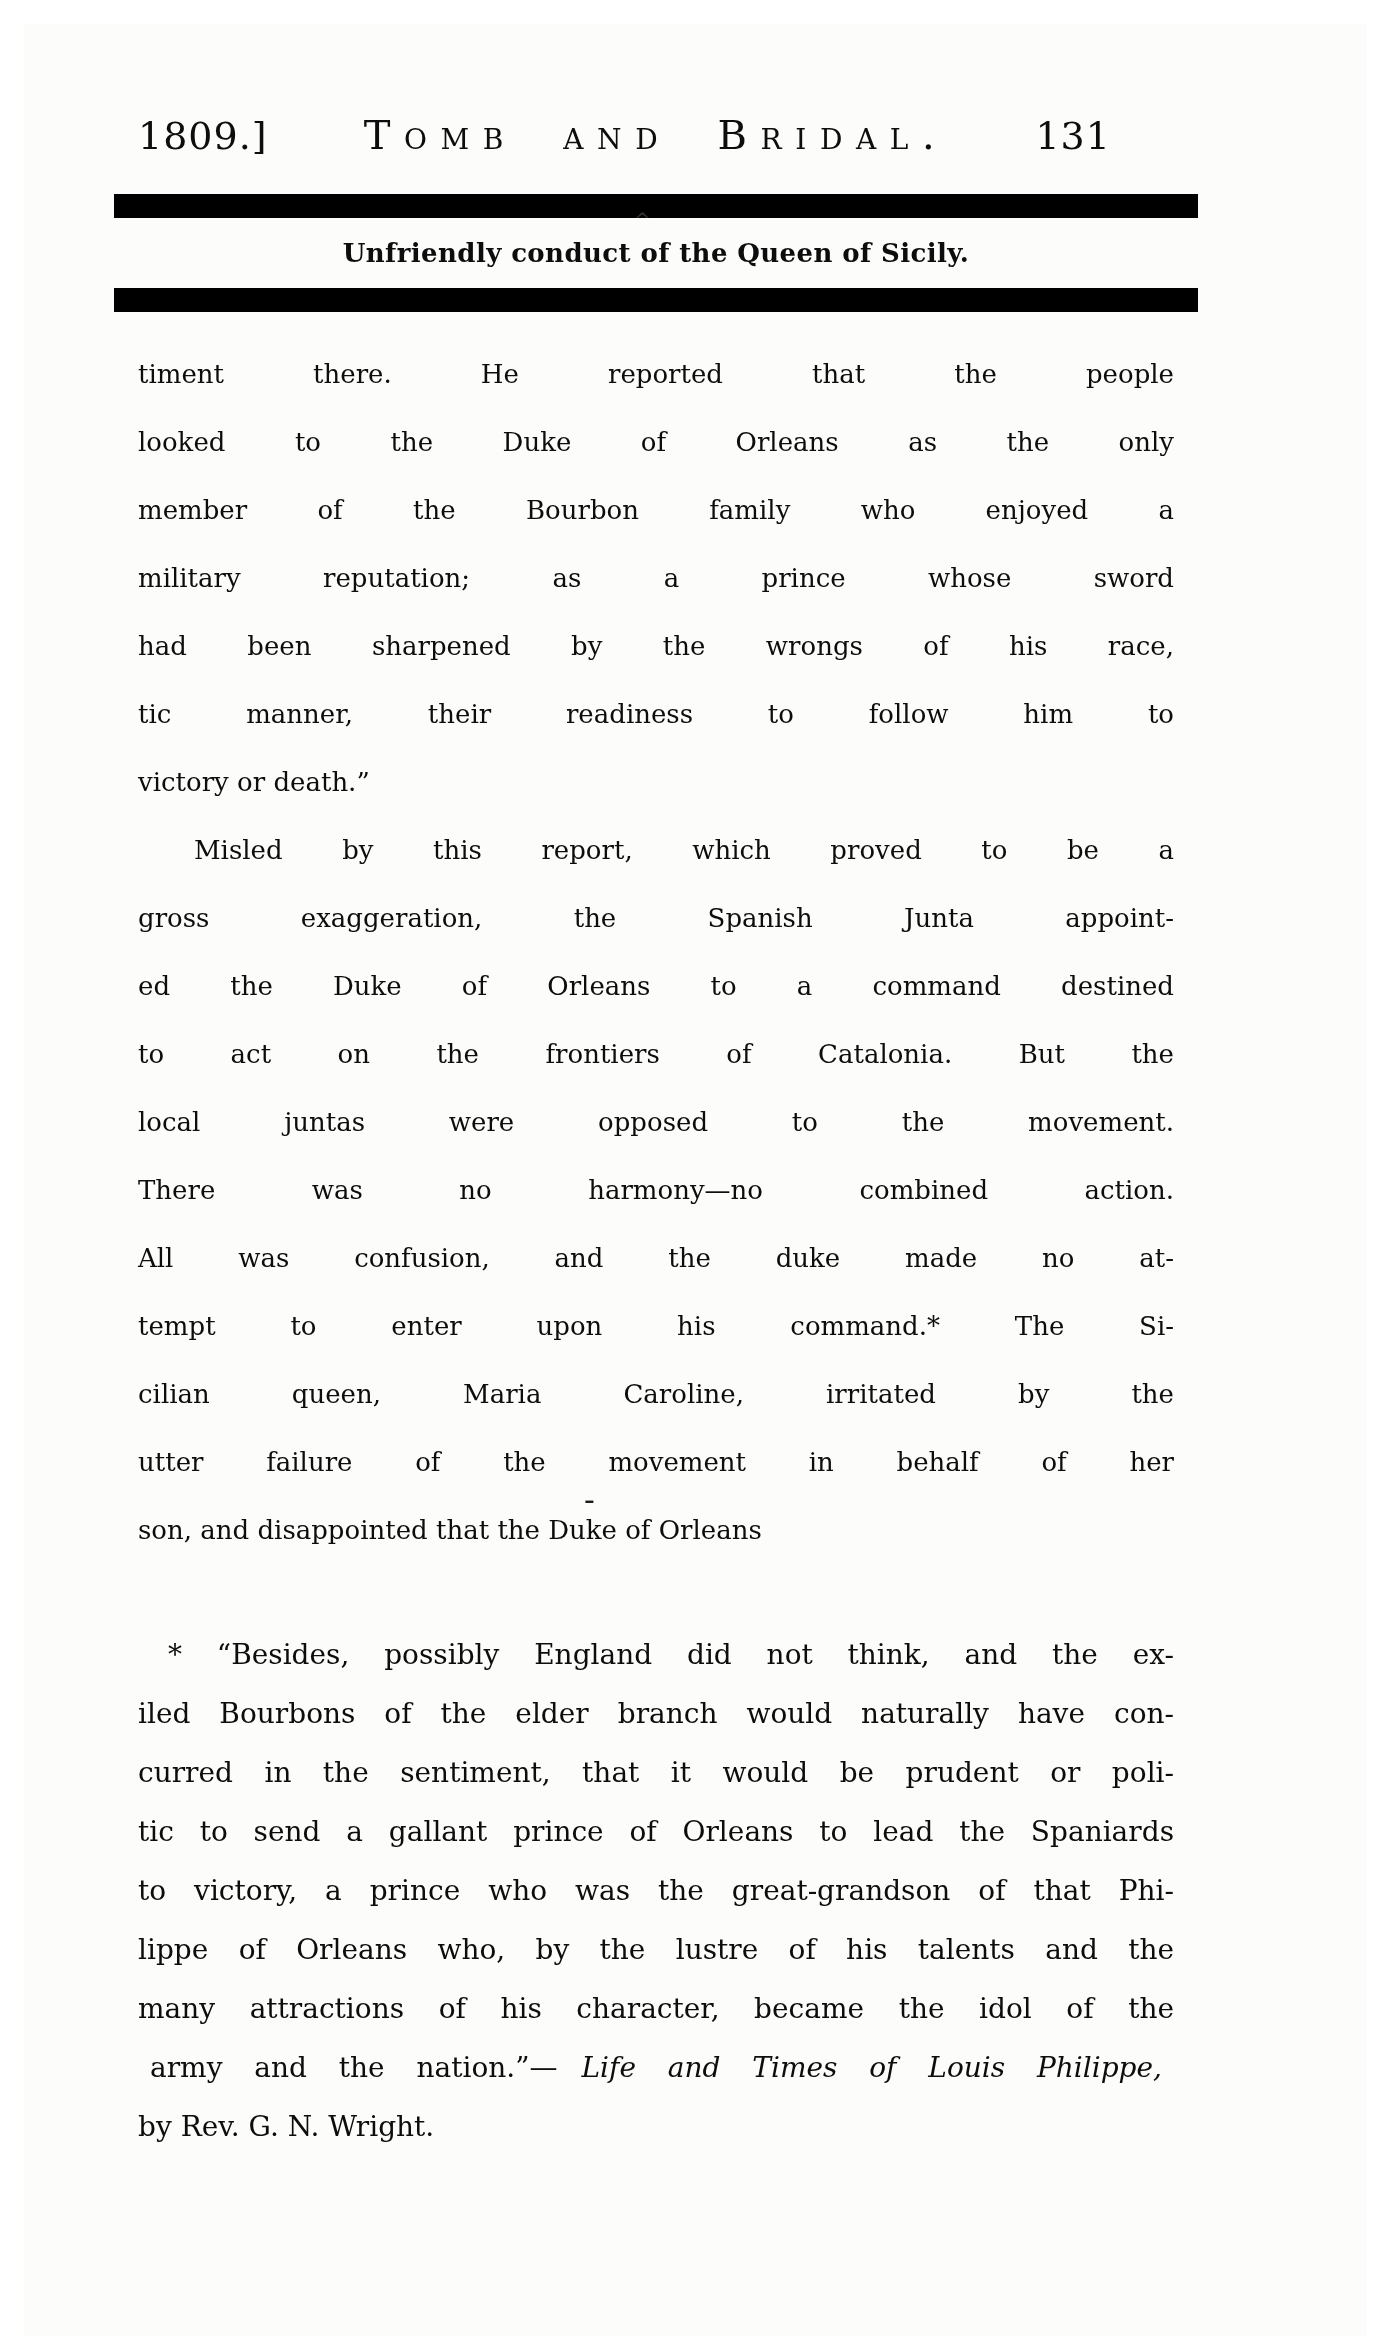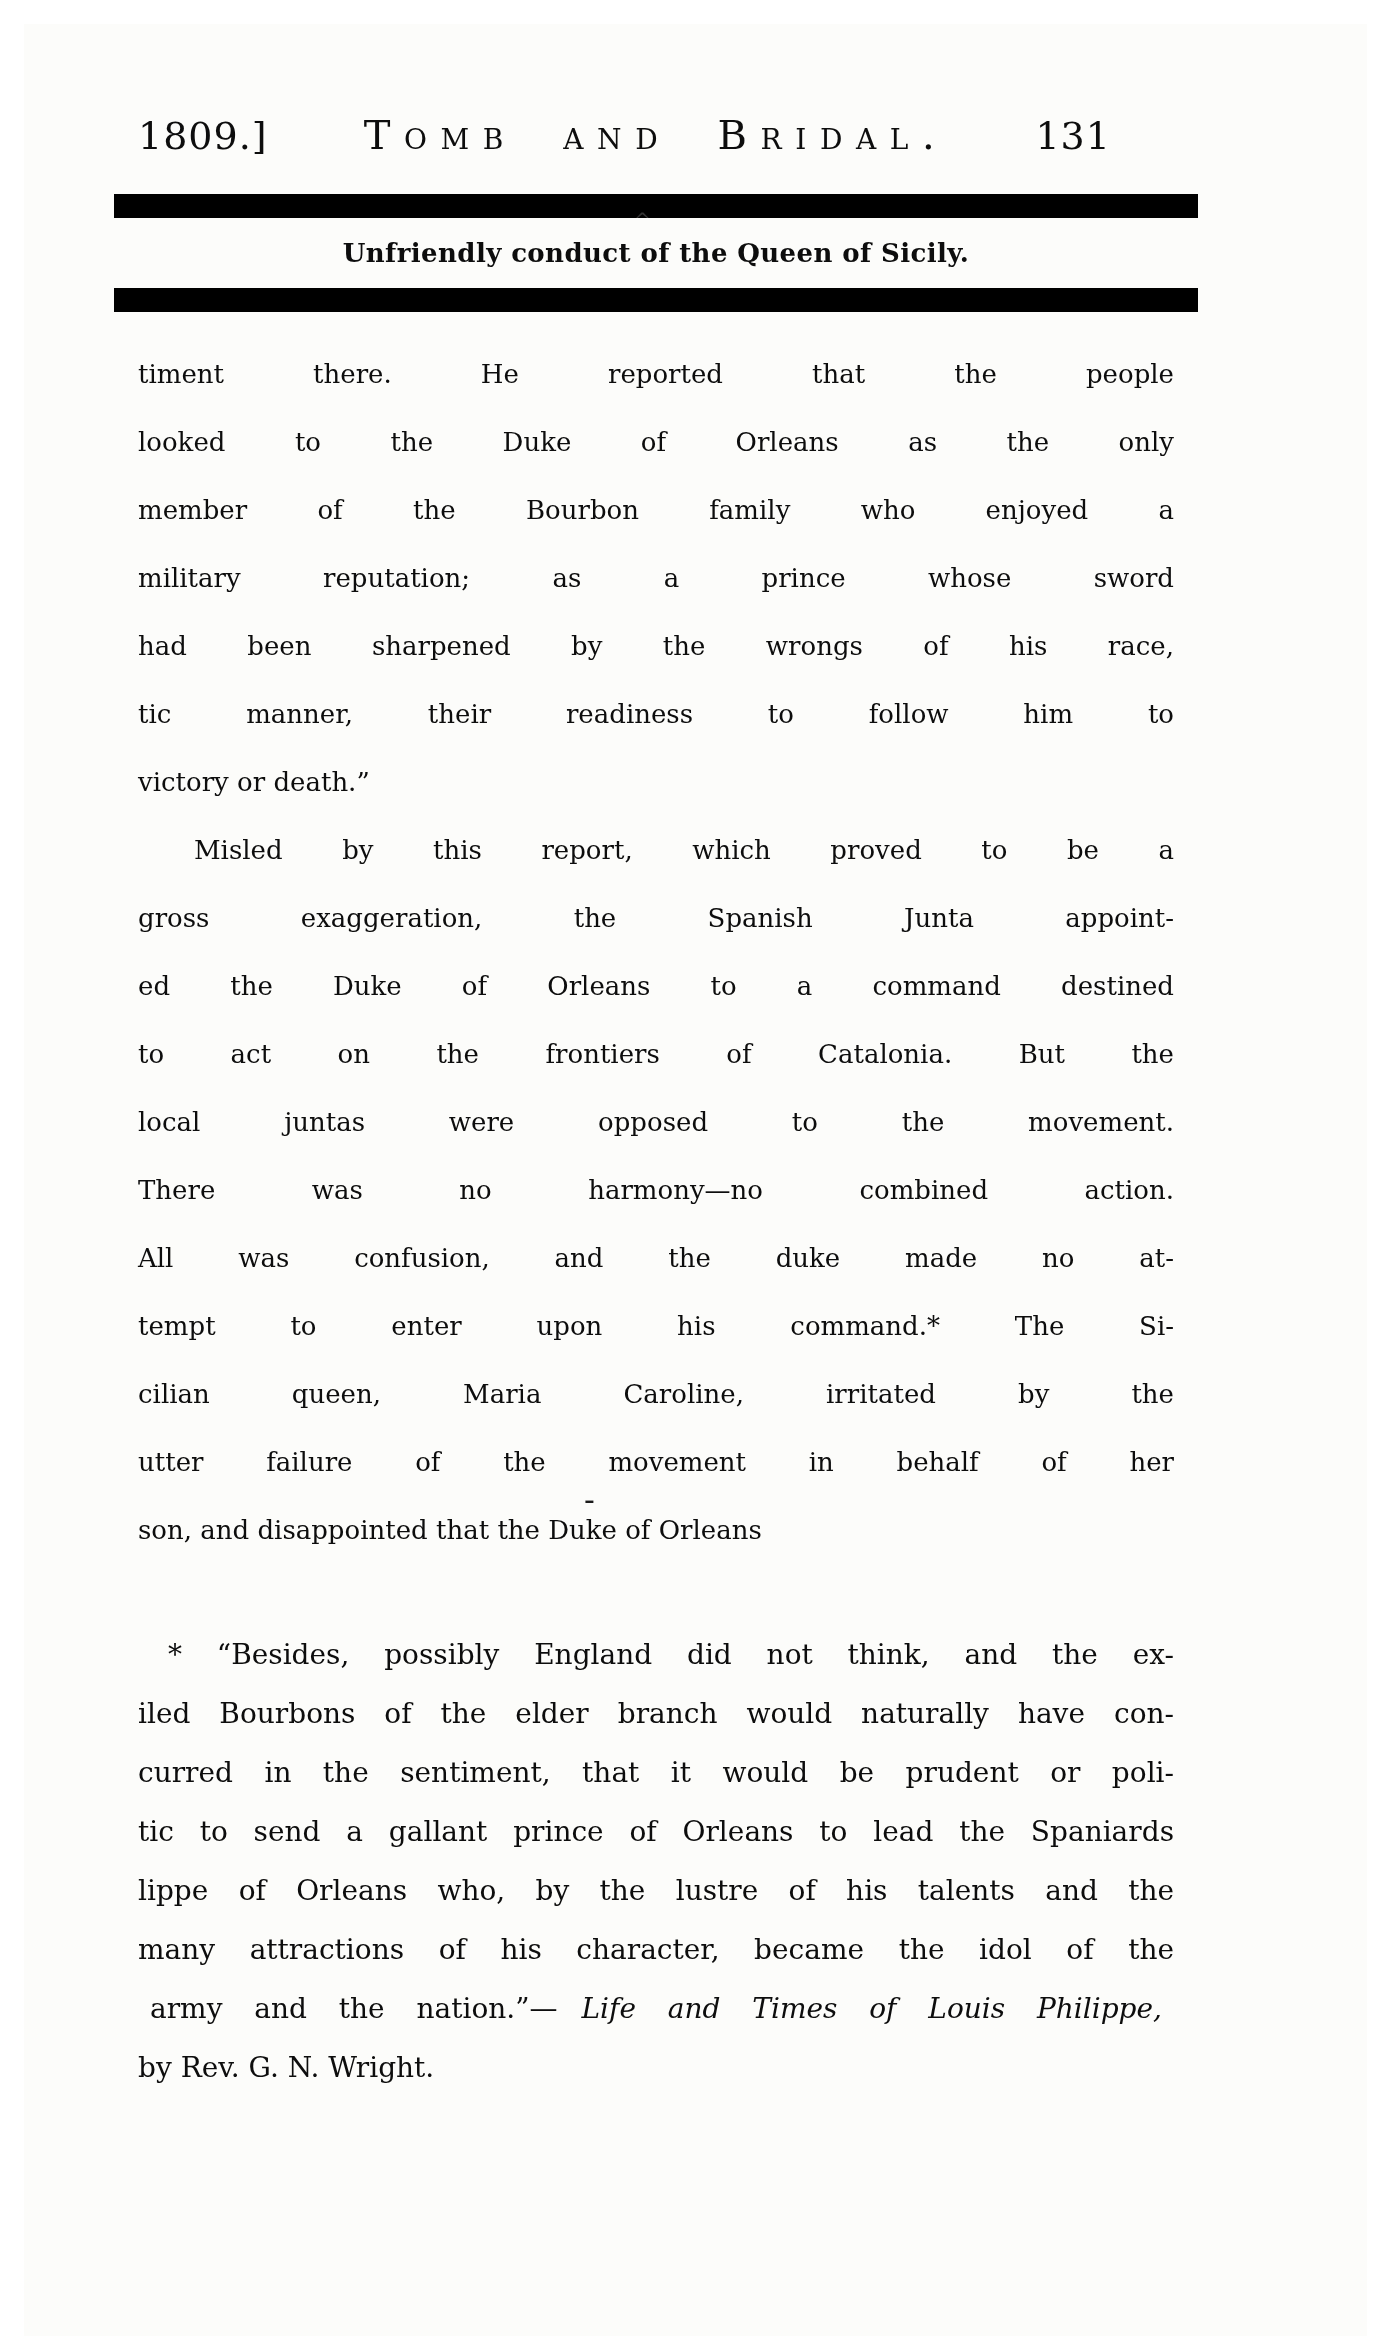--- a/index.html
+++ b/index.html
@@ -109,20 +109,21 @@
       <div class="line">cilian queen, Maria Caroline, irritated by the</div>
       <div class="line">utter failure of the movement in behalf of her</div>
       <div class="line last">son, and disappointed that the Duke of Orleans</div>
     </div>
 
     <div class="footnote">
       <div class="fline indent">* “Besides, possibly England did not think, and the ex-</div>
       <div class="fline">iled Bourbons of the elder branch would naturally have con-</div>
       <div class="fline">curred in the sentiment, that it would be prudent or poli-</div>
       <div class="fline">tic to send a gallant prince of Orleans to lead the Spaniards</div>
+      <div class="fline">to victory, a prince who was the great-grandson of that Phi-</div>
       <div class="fline">lippe of Orleans who, by the lustre of his talents and the</div>
       <div class="fline">many attractions of his character, became the idol of the</div>
       <div class="fline"><span>army and the nation.”—</span><span class="italic">Life and Times of Louis Philippe,</span></div>
       <div class="fline last">by Rev. G. N. Wright.</div>
     </div>
 
   </div>
 
   <span class="artifact caret">^</span>
   <span class="artifact dash">-</span>

